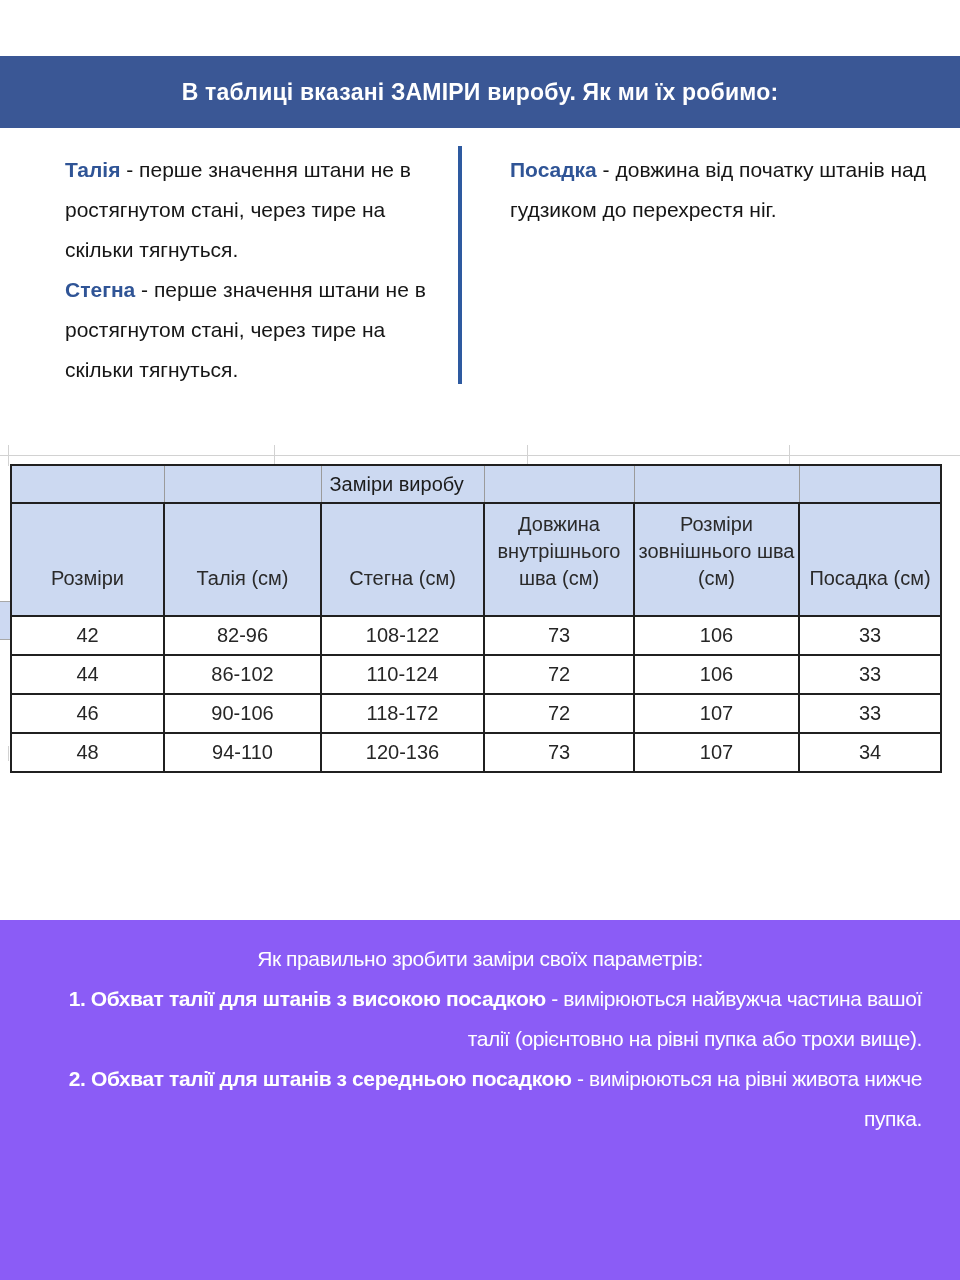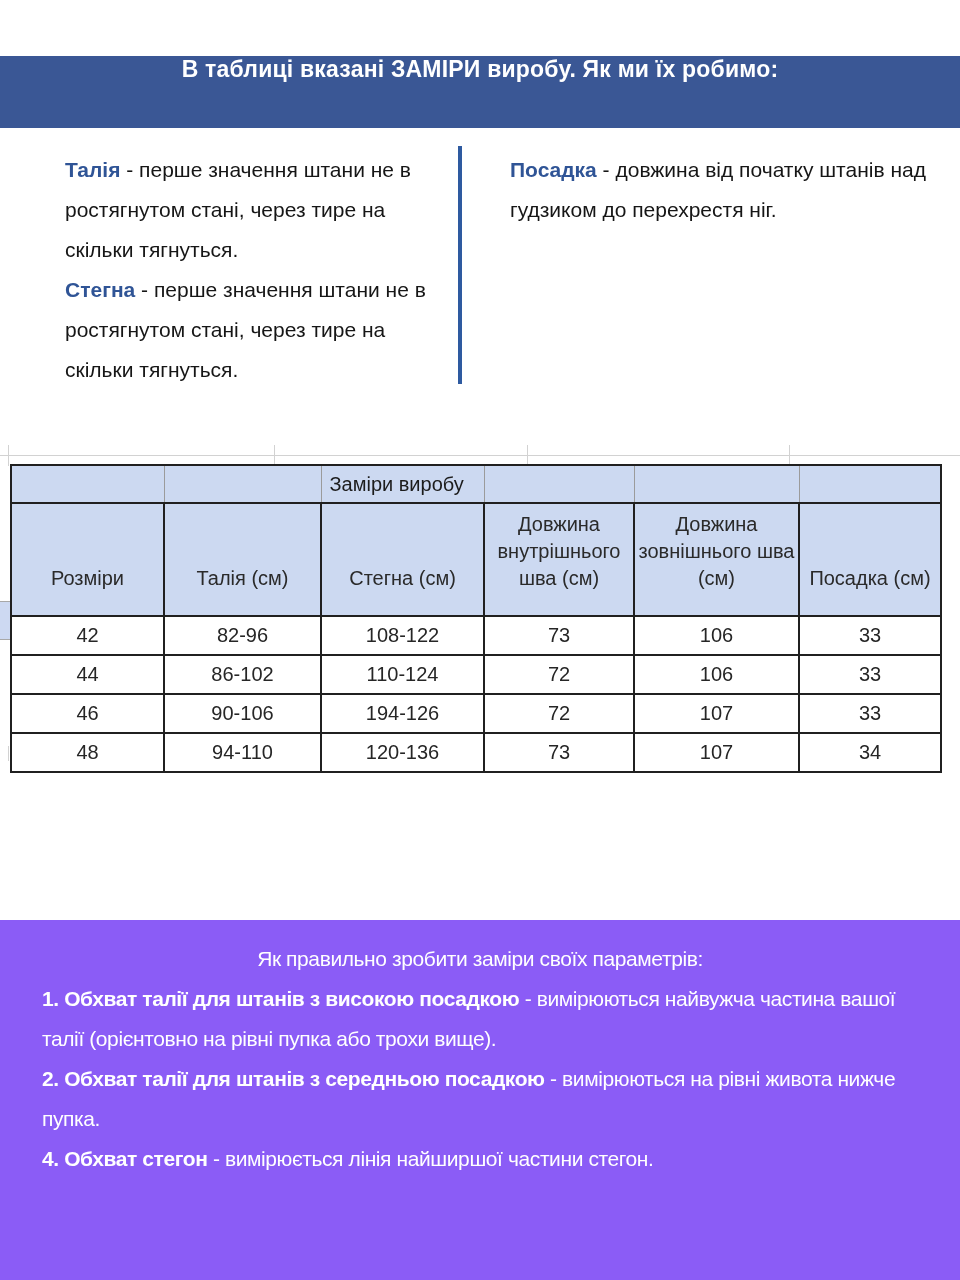--- a/index.html
+++ b/index.html
@@ -4,21 +4,21 @@
 <style>
   html,body{margin:0;padding:0;}
   body{
     width:960px;height:1280px;position:relative;background:#ffffff;
     font-family:"Liberation Sans", sans-serif;color:#1b1b1b;overflow:hidden;
   }
   
   .banner{
     position:absolute;top:56px;left:0;width:960px;height:72px;
     background:#3a5795;color:#ffffff;font-weight:bold;font-size:23px;
-    display:flex;justify-content:center;letter-spacing:.2px;
+    display:flex;align-items:center;justify-content:center;letter-spacing:.2px;
   }
   
   .defs{position:absolute;top:150px;left:0;width:960px;height:250px;}
   .defs-col{position:absolute;top:0;font-size:21px;line-height:40px;color:#161616;}
   .defs-col.left{left:65px;width:378px;}
   .defs-col.right{left:510px;width:438px;}
   .defs-col p{margin:0;}
   .term{color:#2f5496;font-weight:bold;}
   .divider{position:absolute;left:458px;top:-4px;width:4px;height:238px;background:#2e5aa0;}
   
@@ -47,21 +47,21 @@
     background:#ccd9f1;height:88px;vertical-align:bottom;
     padding-bottom:23px;line-height:27px;color:#2a2a2a;
   }
   tr.data-row td{height:37px;background:#ffffff;}
   
   .instructions{
     position:absolute;top:920px;left:0;width:960px;height:360px;background:#8b5cf6;
     color:#ffffff;font-size:21px;line-height:40px;letter-spacing:-0.4px;
   }
   .instructions .title{margin:0;padding-top:19px;text-align:center;font-weight:normal;}
-  .instructions p.item{margin:0;padding:0 38px 0 42px;}
+  .instructions p.item{margin:0;padding:0 38px 0 55px;text-align:right;}
   .instructions b{font-weight:bold;}
 </style>
 </head>
 <body>
 
 <div class="banner">
   <span>В таблиці вказані ЗАМІРИ виробу. Як ми їх робимо:</span>
 </div>
 
 <div class="defs">
@@ -102,21 +102,21 @@
       <td class="group-label">Заміри виробу</td>
       <td></td>
       <td></td>
       <td></td>
     </tr>
     <tr class="cols-row">
       <td>Розміри</td>
       <td>Талія (см)</td>
       <td>Стегна (см)</td>
       <td>Довжина внутрішнього шва (см)</td>
-      <td>Довжина зовнішнього шва (см)</td>
+      <td>Розміри зовнішнього шва (см)</td>
       <td>Посадка (см)</td>
     </tr>
     <tr class="data-row">
       <td>42</td>
       <td>82-96</td>
       <td>108-122</td>
       <td>73</td>
       <td>106</td>
       <td>33</td>
     </tr>
@@ -124,34 +124,33 @@
       <td>44</td>
       <td>86-102</td>
       <td>110-124</td>
       <td>72</td>
       <td>106</td>
       <td>33</td>
     </tr>
     <tr class="data-row">
       <td>46</td>
       <td>90-106</td>
-      <td>194-126</td>
+      <td>118-172</td>
       <td>72</td>
       <td>107</td>
       <td>33</td>
     </tr>
     <tr class="data-row">
       <td>48</td>
       <td>94-110</td>
       <td>120-136</td>
       <td>73</td>
       <td>107</td>
       <td>34</td>
     </tr>
   </tbody>
 </table>
 
 <div class="instructions">
   <p class="title">Як правильно зробити заміри своїх параметрів:</p>
   <p class="item"><b>1. Обхват талії для штанів з високою посадкою</b><span> - вимірюються найвужча частина вашої талії (орієнтовно на рівні пупка або трохи вище).</span></p>
   <p class="item"><b>2. Обхват талії для штанів з середньою посадкою</b><span> - вимірюються на рівні живота нижче пупка.</span></p>
-  <p class="item"><b>4. Обхват стегон</b><span> - вимірюється лінія найширшої частини стегон.</span></p>
 </div>
 
 </body></html>

